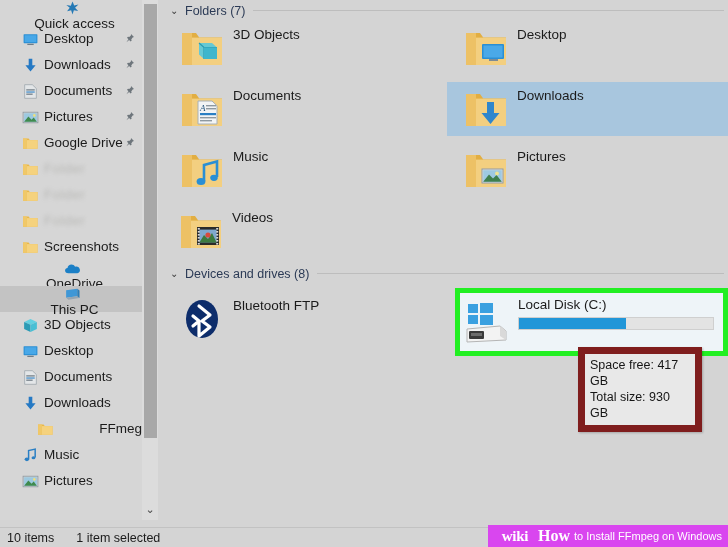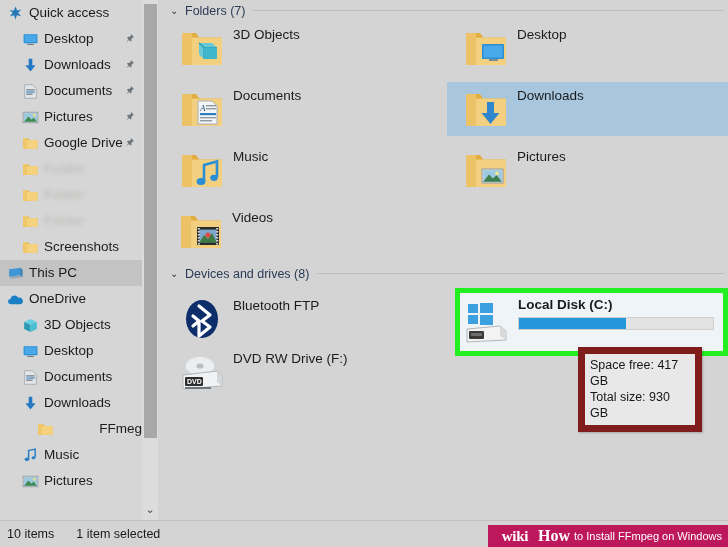--- a/index.html
+++ b/index.html
@@ -44,21 +44,21 @@
     letter-spacing: .5px;
   }
   .pin {
     position: absolute; right: 7px; top: 6px;
     width: 11px; height: 13px;
     color: #6c7278;
     font-size: 12px; line-height: 13px;
   }
 
   
-  .lvl0 { padding-left: 7px; }
+  .lvl0 { padding-left: 7px; flex-direction: column; }
   .lvl1 { padding-left: 22px; }
   .lvl2 { padding-left: 37px; justify-content: space-between; }
 
   
   #side-scroll {
     position: absolute; left: 142px; top: 0;
     width: 16px; height: 520px;
     background: #dcdcdc;
   }
   #side-thumb {
@@ -117,21 +117,21 @@
     font-size: 13.5px;
     color: #1b1b1b;
     margin-top: 6px;
     margin-left: 8px;
     white-space: nowrap;
   }
 
   
   .drive-tile { width: 272px; height: 54px; position: absolute; }
   .drive-body { display: flex; }
-  .drive-text { margin-left: 8px; margin-top: 4px; width: 196px; font-weight: bold; }
+  .drive-text { margin-left: 8px; margin-top: 4px; width: 196px; }
   .drive-name { font-size: 13.5px; color: #1b1b1b; white-space: nowrap; }
   .bar-outer {
     margin-top: 5px;
     width: 196px; height: 13px;
     background: #e3e3e3;
     border: 1px solid #cfcfcf;
   }
   .bar-fill { height: 100%; background: #2196d8; }
   .drive-sub {
     margin-top: 3px;
@@ -159,21 +159,21 @@
     padding: 3px 5px 4px 5px;
     font-size: 12.5px;
     color: #161616;
     line-height: 16px;
     box-shadow: 1px 1px 2px rgba(0,0,0,.22);
   }
 
   
   #statusbar {
     position: absolute; left: 0; bottom: 0;
-    width: 728px; height: 27px;
+    width: 728px; height: 20px;
     background: #d4d4d4;
     border-top: 1px solid #c2c2c2;
     display: flex; align-items: center;
   }
   #statusbar .st {
     font-size: 12.5px; color: #1b1b1b;
   }
   #st-items { margin-left: 7px; }
   #st-selected { margin-left: 22px; }
 
@@ -317,37 +317,37 @@
       <div class="nav-item lvl1">
         <span class="nav-ico">
           <svg class="ico-svg" viewBox="0 0 16 16">
             <path d="M1 3.2 h5.2 l1.1 1.6 H14.6 V13 H1 Z" fill="#e9b84a"></path>
             <path d="M1 3.2 h3.6 V13 H1 Z" fill="#f0c869"></path>
             <path d="M4.6 4.8 H14.6 V13 H4.6 Z" fill="#f5d27e"></path>
           </svg>
         </span>
         <span class="nav-label">Screenshots</span>
       </div>
+      <div class="nav-item lvl0">
+        <span class="nav-ico">
+          <svg class="ico-svg" viewBox="0 0 16 16">
+            <path d="M4.2 12.5 C2 12.5 1 11.2 1 9.9 C1 8.6 2 7.6 3.3 7.5 C3.5 5.6 5.1 4.2 7 4.2 C8.5 4.2 9.8 5 10.4 6.3 C10.8 6.1 11.2 6 11.7 6 C13.3 6 14.6 7.2 14.8 8.7 C15 9 15 9.4 15 9.7 C15 11.2 13.9 12.5 12.3 12.5 Z" fill="#1b7fc6"></path>
+          </svg>
+        </span>
+        <span class="nav-label">OneDrive</span>
+      </div>
       <div class="nav-item lvl0 selected">
         <span class="nav-ico">
           <svg class="ico-svg" viewBox="0 0 16 16">
             <path d="M2 4 L12.5 2.6 L12.5 9.6 L2 11 Z" fill="#3f97d6"></path>
             <path d="M2 11 L12.5 9.6 L14.6 11.3 L4.2 12.9 Z" fill="#95a5b2"></path>
             <path d="M12.5 2.6 L14.6 4.3 L14.6 11.3 L12.5 9.6 Z" fill="#2e7cb4"></path>
           </svg>
         </span>
         <span class="nav-label">This PC</span>
-      </div>
-      <div class="nav-item lvl0">
-        <span class="nav-ico">
-          <svg class="ico-svg" viewBox="0 0 16 16">
-            <path d="M4.2 12.5 C2 12.5 1 11.2 1 9.9 C1 8.6 2 7.6 3.3 7.5 C3.5 5.6 5.1 4.2 7 4.2 C8.5 4.2 9.8 5 10.4 6.3 C10.8 6.1 11.2 6 11.7 6 C13.3 6 14.6 7.2 14.8 8.7 C15 9 15 9.4 15 9.7 C15 11.2 13.9 12.5 12.3 12.5 Z" fill="#1b7fc6"></path>
-          </svg>
-        </span>
-        <span class="nav-label">OneDrive</span>
       </div>
       <div class="nav-item lvl1">
         <span class="nav-ico">
           <svg class="ico-svg" viewBox="0 0 16 16">
             <path d="M8 1.8 L14 4.6 L8 7.4 L2 4.6 Z" fill="#63d0e0"></path>
             <path d="M2 4.6 L8 7.4 L8 14 L2 11.2 Z" fill="#2b9bb5"></path>
             <path d="M14 4.6 L8 7.4 L8 14 L14 11.2 Z" fill="#49bfd4"></path>
           </svg>
         </span>
         <span class="nav-label">3D Objects</span>
@@ -547,35 +547,20 @@
     <div class="grid" id="devices-grid" style="height:130px;">
         <div class="tile" style="left: 8px; top: 2px; margin-top: 8px;">
           <span class="ticon">
             <svg class="ico-svg" viewBox="0 0 46 46">
               <ellipse cx="23" cy="23" rx="16" ry="19" fill="#0d2d6b"></ellipse>
               <path d="M20 10 L31 19 L23 25 L31 31 L20 40 V25 L14 30 M20 25 L14 20" fill="none" stroke="#ffffff" stroke-width="3.2" stroke-linejoin="round" stroke-linecap="round"></path>
             </svg>
           </span>
           <span class="tname">Bluetooth FTP</span>
         </div>
-        <div class="tile" style="left: 8px; top: 63px;">
-          <span class="ticon">
-            <svg class="ico-svg" viewBox="0 0 46 46">
-              <ellipse cx="21" cy="17" rx="15" ry="10" fill="#d7dadd"></ellipse>
-              <ellipse cx="21" cy="17" rx="14" ry="9" fill="#eceef0"></ellipse>
-              <ellipse cx="21" cy="17" rx="3.6" ry="2.6" fill="#b9bec3"></ellipse>
-              <path d="M4 26 L38 22 L43 27 L43 37 L4 40 Z" fill="#f0f2f3" stroke="#b0b5b9" stroke-width="1"></path>
-              <path d="M38 22 L43 27 L43 37 L38 33 Z" fill="#d3d7da"></path>
-              <rect x="6" y="28" width="18" height="9" rx="1" fill="#2e2e2e"></rect>
-              <text x="8" y="35" font-family="Liberation Sans, sans-serif" font-size="7" font-weight="bold" fill="#ffffff">DVD</text>
-              <rect x="6" y="38" width="26" height="2" fill="#6e7378"></rect>
-            </svg>
-          </span>
-          <span class="tname">DVD RW Drive (F:)</span>
-        </div>
       </div>
   </div>
 
   <div id="green-box" style="border-color: rgb(34, 239, 34);">
     <div class="drive-tile" style="position:relative;left:0;top:0;width:263px;">
       <div class="drive-body">
         <div class="ticon" style="width:48px;height:48px;flex:0 0 48px;margin-left:2px;margin-top:5px;">
           <svg class="ico-svg" viewBox="0 0 48 48">
 
             <g>
@@ -603,20 +588,20 @@
 
   <div id="tooltip">
     <div>Space free: 417 GB</div>
     <div>Total size: 930 GB</div>
   </div>
 
   <div id="statusbar">
     <span class="st" id="st-items">10 items</span>
     <span class="st" id="st-selected">1 item selected</span>
 
-    <div id="watermark" style="background: #be185d;">
+    <div id="watermark" style="background: #d946ef;">
       <span id="wm-wiki">wiki</span>
       <span id="wm-how">How</span>
       <span id="wm-rest">to Install FFmpeg on Windows</span>
     </div>
   </div>
 
 </div>
 
 </body></html>

